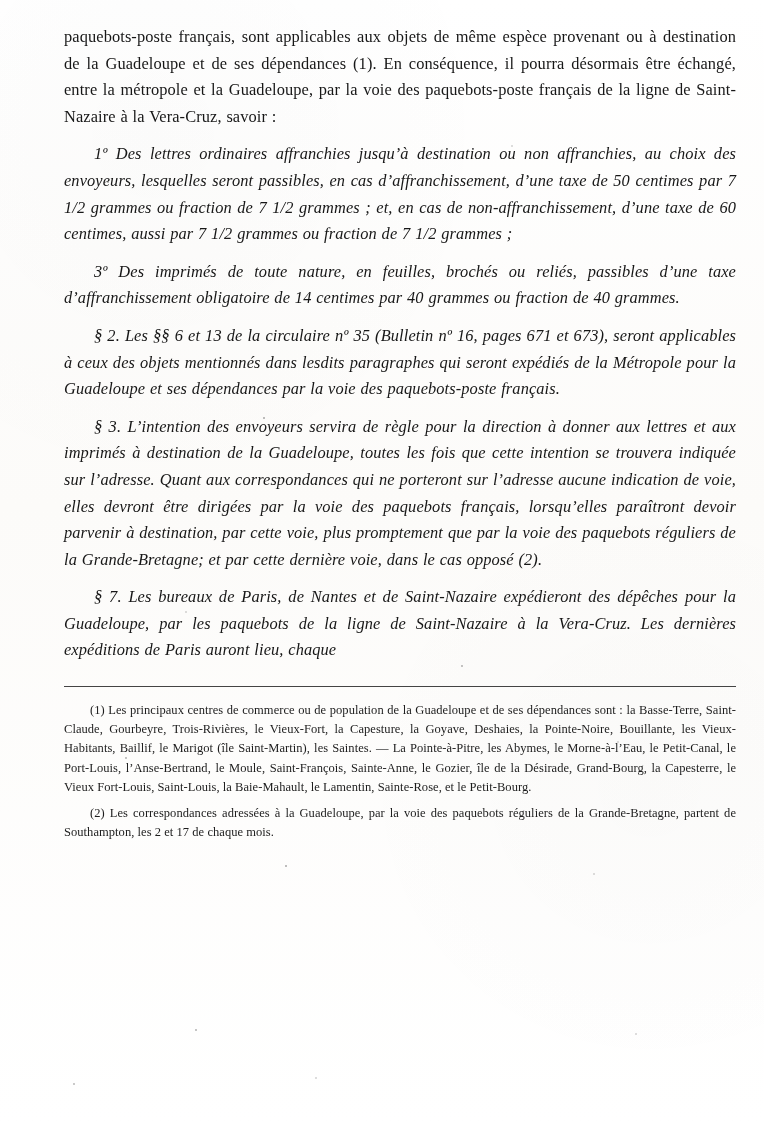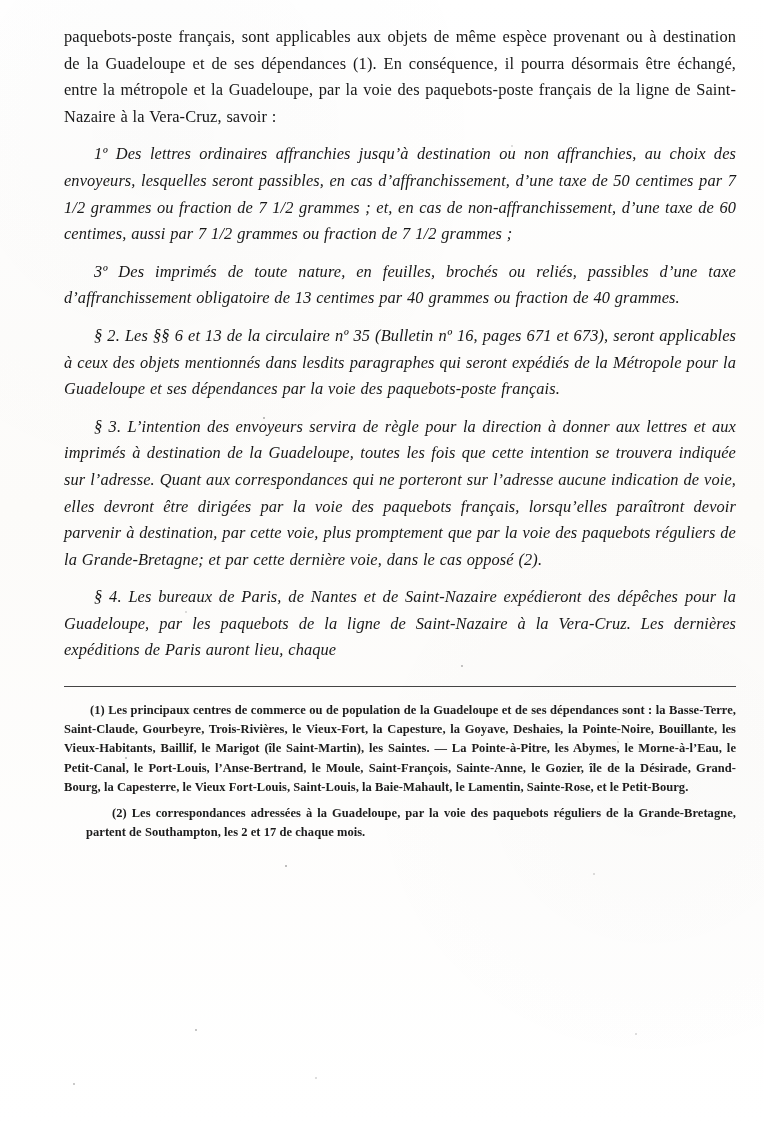--- a/index.html
+++ b/index.html
@@ -61,35 +61,33 @@
     width: 672px;
     height: 0;
     border: 0;
     border-top: 1.6px solid #2a2a2a;
     margin: 22px 0 0 0;
     opacity: 0.88;
   }
   .notes {
     width: 672px;
     margin-top: 14px;
-    font-weight: bold;
   }
   p.note {
     margin: 0;
     text-align: justify;
     text-justify: inter-word;
     text-indent: 26px;
     font-size: 12.5px;
     line-height: 19.2px;
     letter-spacing: 0.05px;
     color: #1c1c1c;
   }
   p.note + p.note {
     margin-top: 7px;
-    margin-left: 22px;
   }
   
   #speckle {
     position: absolute;
     inset: 0;
     z-index: 2;
     pointer-events: none;
     opacity: 0.5;
   }
 </style>
@@ -100,27 +98,27 @@
 
   <div id="content">
 
     <div class="body-text">
 
       <p class="para">paquebots-poste français, sont applicables aux objets de même espèce provenant ou à destination de la Guadeloupe et de ses dépendances (1). En conséquence, il pourra désormais être échangé, entre la métropole et la Guadeloupe, par la voie des paquebots-poste français de la ligne de Saint-Nazaire à la Vera-Cruz, savoir :</p>
 
       <p class="para indent gap">1º Des lettres ordinaires affranchies jusqu’à destination ou non affranchies, au choix des envoyeurs, lesquelles seront passibles, en cas d’affranchissement, d’une taxe de 50 centimes par 7 1/2 grammes ou fraction de 7 1/2 grammes ; et, en cas de non-affranchissement, d’une taxe de 60 centimes, aussi par 7 1/2 grammes ou fraction de 7 1/2 grammes ;</p>
 
 
-      <p class="para indent gap">3º Des imprimés de toute nature, en feuilles, brochés ou reliés, passibles d’une taxe d’affranchissement obligatoire de 13 centimes par 40 grammes ou fraction de 40 grammes.</p>
+      <p class="para indent gap">3º Des imprimés de toute nature, en feuilles, brochés ou reliés, passibles d’une taxe d’affranchissement obligatoire de 14 centimes par 40 grammes ou fraction de 40 grammes.</p>
 
       <p class="para indent gap">§ 2. Les §§ 6 et 13 de la circulaire nº 35 (Bulletin nº 16, pages 671 et 673), seront applicables à ceux des objets mentionnés dans lesdits paragraphes qui seront expédiés de la Métropole pour la Guadeloupe et ses dépendances par la voie des paquebots-poste français.</p>
 
       <p class="para indent gap">§ 3. L’intention des envoyeurs servira de règle pour la direction à donner aux lettres et aux imprimés à destination de la Guadeloupe, toutes les fois que cette intention se trouvera indiquée sur l’adresse. Quant aux correspondances qui ne porteront sur l’adresse aucune indication de voie, elles devront être dirigées par la voie des paquebots français, lorsqu’elles paraîtront devoir parvenir à destination, par cette voie, plus promptement que par la voie des paquebots réguliers de la Grande-Bretagne; et par cette dernière voie, dans le cas opposé (2).</p>
 
-      <p class="para indent gap">§ 4. Les bureaux de Paris, de Nantes et de Saint-Nazaire expédieront des dépêches pour la Guadeloupe, par les paquebots de la ligne de Saint-Nazaire à la Vera-Cruz. Les dernières expéditions de Paris auront lieu, chaque</p>
+      <p class="para indent gap">§ 7. Les bureaux de Paris, de Nantes et de Saint-Nazaire expédieront des dépêches pour la Guadeloupe, par les paquebots de la ligne de Saint-Nazaire à la Vera-Cruz. Les dernières expéditions de Paris auront lieu, chaque</p>
 
     </div>
 
     <hr class="sep">
 
     <div class="notes">
       <p class="note">(1) Les principaux centres de commerce ou de population de la Guadeloupe et de ses dépendances sont : la Basse-Terre, Saint-Claude, Gourbeyre, Trois-Rivières, le Vieux-Fort, la Capesture, la Goyave, Deshaies, la Pointe-Noire, Bouillante, les Vieux-Habitants, Baillif, le Marigot (île Saint-Martin), les Saintes. — La Pointe-à-Pitre, les Abymes, le Morne-à-l’Eau, le Petit-Canal, le Port-Louis, l’Anse-Bertrand, le Moule, Saint-François, Sainte-Anne, le Gozier, île de la Désirade, Grand-Bourg, la Capesterre, le Vieux Fort-Louis, Saint-Louis, la Baie-Mahault, le Lamentin, Sainte-Rose, et le Petit-Bourg.</p>
       <p class="note">(2) Les correspondances adressées à la Guadeloupe, par la voie des paquebots réguliers de la Grande-Bretagne, partent de Southampton, les 2 et 17 de chaque mois.</p>
     </div>
 

